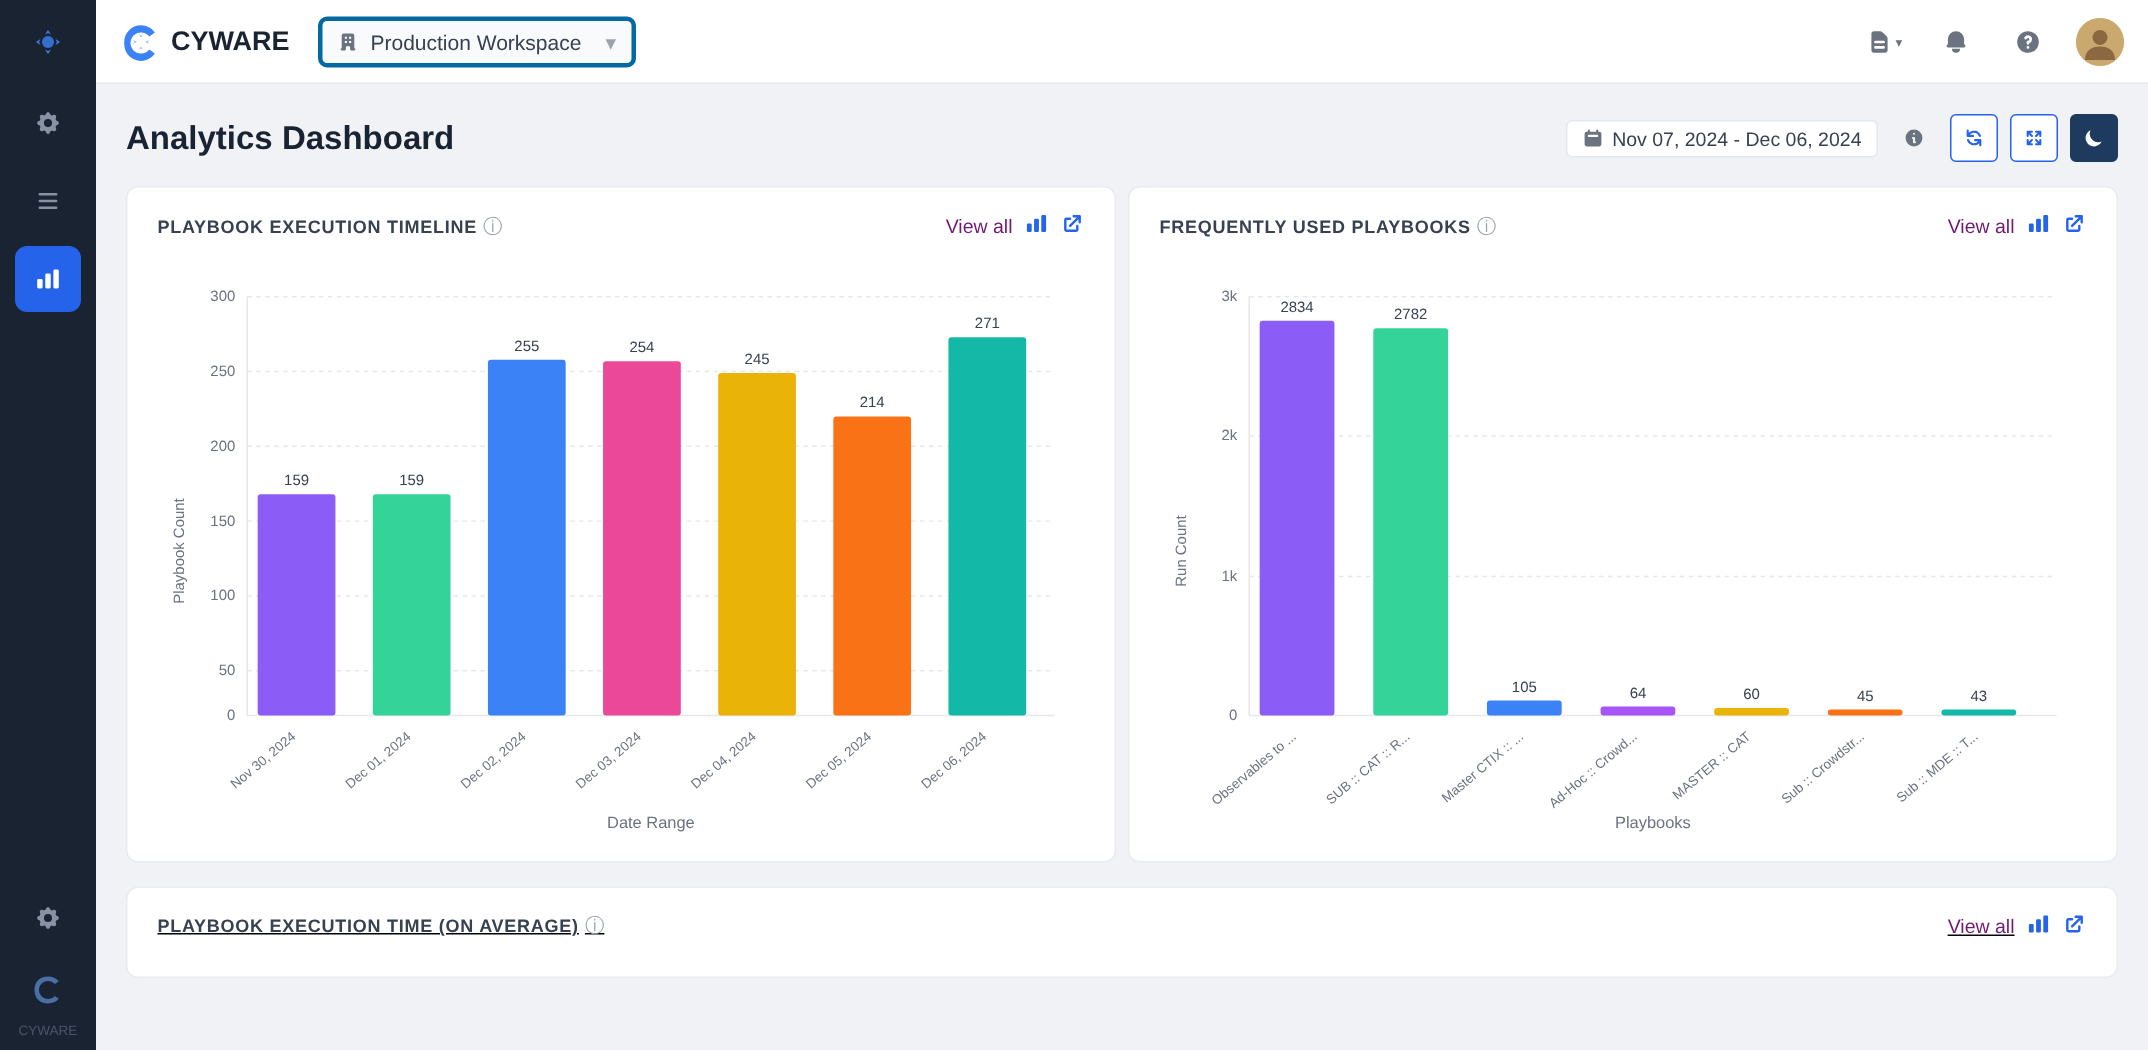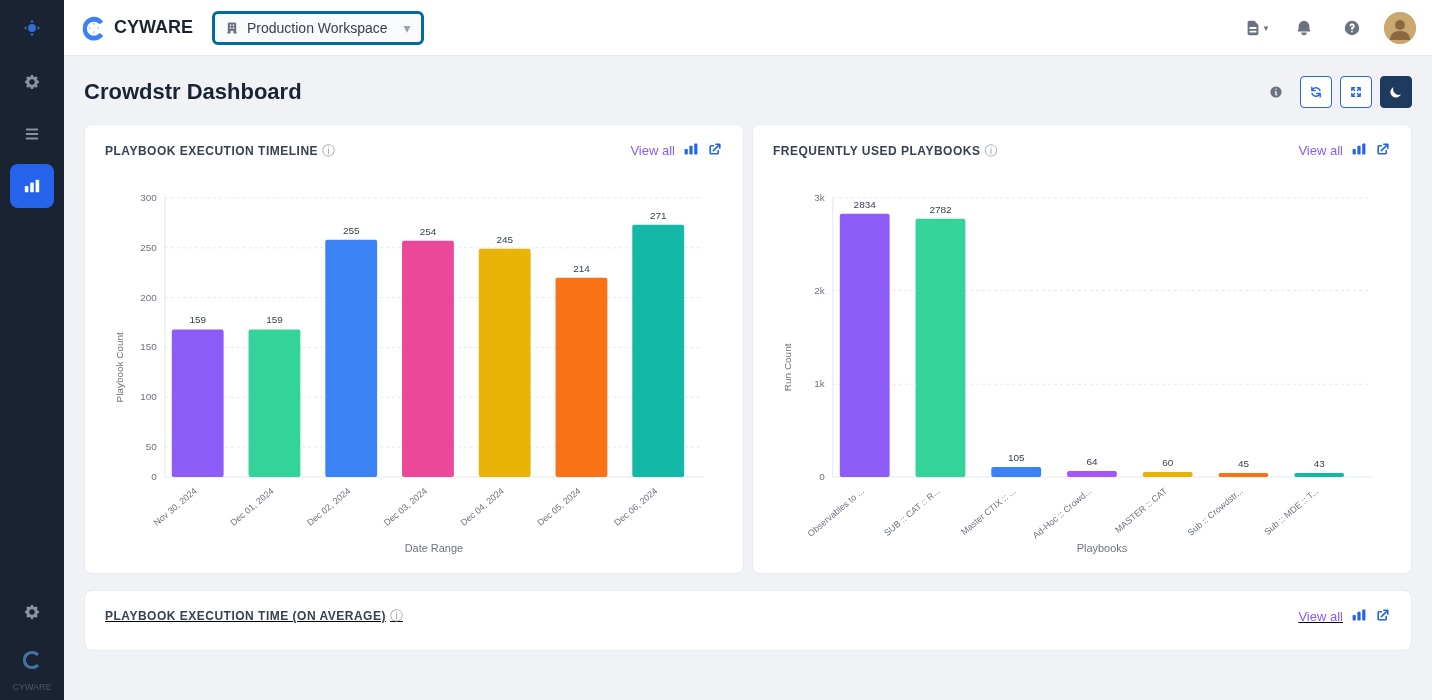--- a/index.html
+++ b/index.html
@@ -202,21 +202,21 @@
       color: #9ca3af;
       font-size: 13px;
     }
     .chart-header-right {
       margin-left: auto;
       display: flex;
       align-items: center;
       gap: 8px;
     }
     .view-all-link {
-      color: #8b5cf6;
+      color: #701a75;
       font-size: 13px;
       cursor: pointer;
       text-decoration: none;
     }
     .chart-icon-sm {
       color: #2563eb;
       font-size: 14px;
       cursor: pointer;
     }
 
@@ -335,22 +335,28 @@
           <circle cx="16" cy="16" r="16" fill="#c9a96e"></circle>
           <circle cx="16" cy="13" r="5" fill="#8b6840"></circle>
           <path d="M6 28 C6 22 10 19 16 19 C22 19 26 22 26 28Z" fill="#8b6840"></path>
         </svg>
       </div>
     </div>
   </div>
 
   <div class="page-content">
     <div class="page-header">
-      <h1 class="page-title">Crowdstr Dashboard</h1>
+      <h1 class="page-title">Analytics Dashboard</h1>
       <div class="date-range-bar">
+        <div class="date-range-text">
+          <svg width="14" height="14" viewBox="0 0 20 20" fill="#6b7280">
+              <path fill-rule="evenodd" d="M6 2a1 1 0 00-1 1v1H4a2 2 0 00-2 2v10a2 2 0 002 2h12a2 2 0 002-2V6a2 2 0 00-2-2h-1V3a1 1 0 10-2 0v1H7V3a1 1 0 00-1-1zm0 5a1 1 0 000 2h8a1 1 0 100-2H6z" clip-rule="evenodd"></path>
+            </svg>
+          <span>Nov 07, 2024 - Dec 06, 2024</span>
+        </div>
         <div class="topbar-icon" style="font-size:13px;color:#6b7280;">
           <svg width="14" height="14" viewBox="0 0 20 20" fill="currentColor">
               <path fill-rule="evenodd" d="M18 10a8 8 0 11-16 0 8 8 0 0116 0zm-7-4a1 1 0 11-2 0 1 1 0 012 0zM9 9a1 1 0 000 2v3a1 1 0 001 1h1a1 1 0 100-2v-3a1 1 0 00-1-1H9z" clip-rule="evenodd"></path>
             </svg>
         </div>
         <div class="icon-btn-sm">
           <svg width="14" height="14" viewBox="0 0 20 20" fill="currentColor">
               <path fill-rule="evenodd" d="M4 2a1 1 0 011 1v2.101a7.002 7.002 0 0111.601 2.566 1 1 0 11-1.885.666A5.002 5.002 0 005.999 7H9a1 1 0 010 2H4a1 1 0 01-1-1V3a1 1 0 011-1zm.008 9.057a1 1 0 011.276.61A5.002 5.002 0 0014.001 13H11a1 1 0 110-2h5a1 1 0 011 1v5a1 1 0 11-2 0v-2.101a7.002 7.002 0 01-11.601-2.566 1 1 0 01.61-1.276z" clip-rule="evenodd"></path>
             </svg>
         </div>

